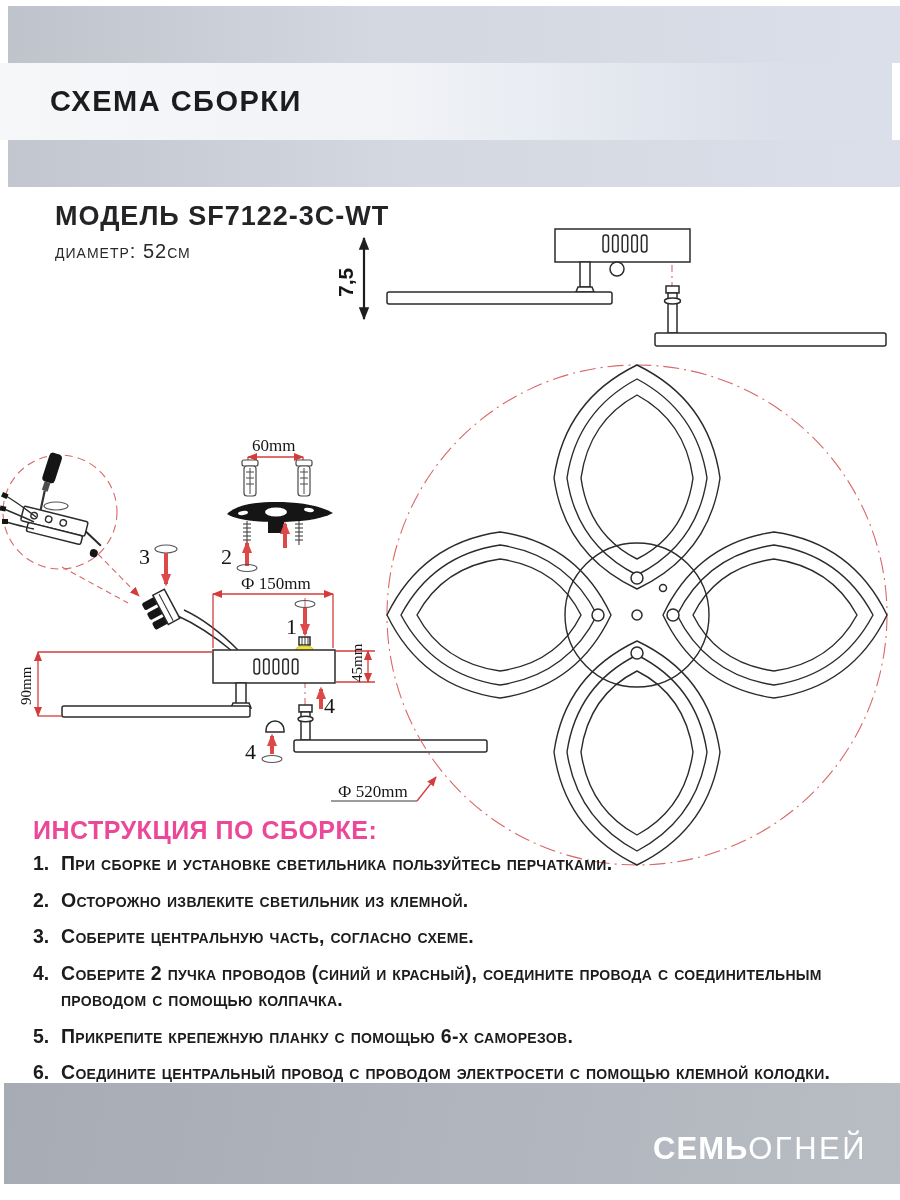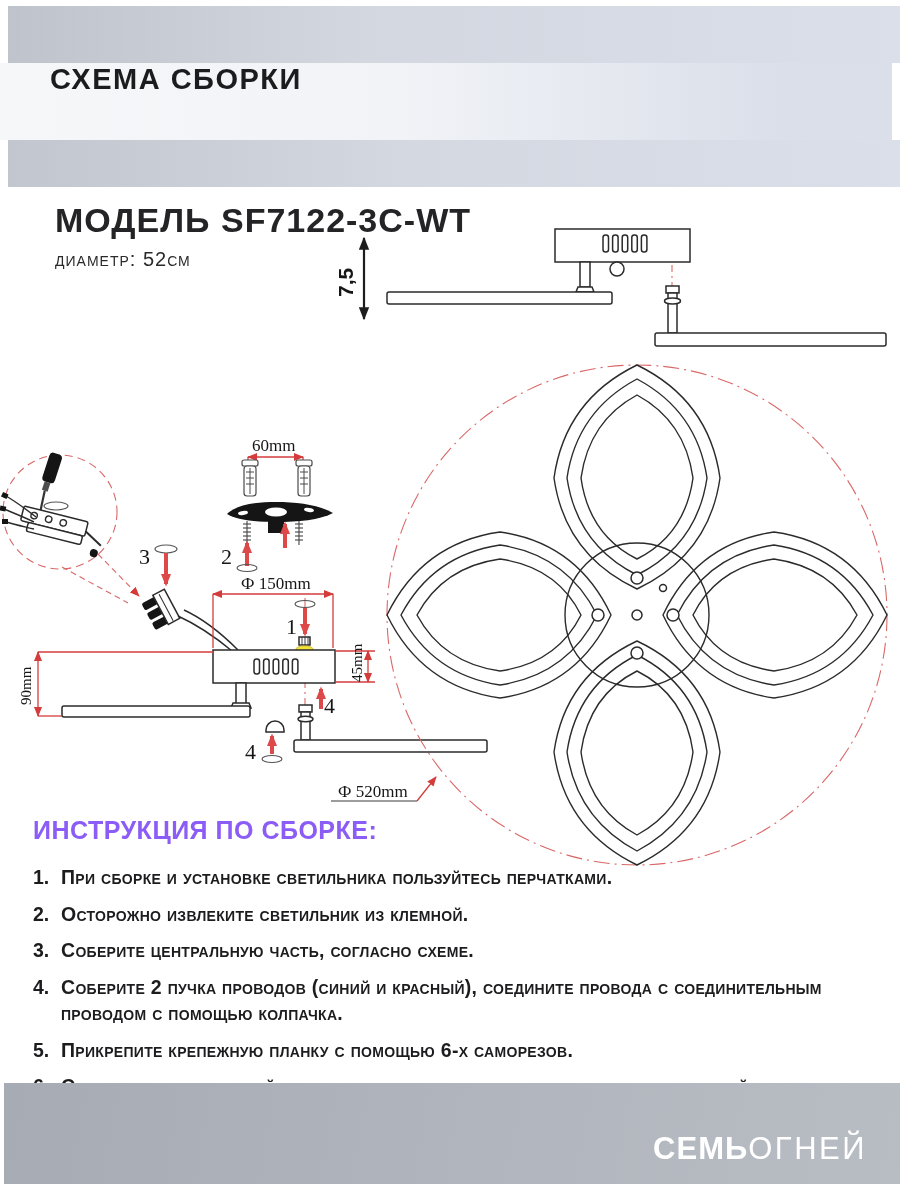--- a/index.html
+++ b/index.html
@@ -5,46 +5,46 @@
   html,body{margin:0;padding:0;}
   body{
     width:900px;height:1200px;position:relative;background:#ffffff;
     font-family:"Liberation Sans", sans-serif;overflow:hidden;color:#1d1d1f;
   }
   
   .band-top{position:absolute;left:8px;right:0;top:6px;height:57px;
     background:linear-gradient(90deg,#bfc4cc 0%,#d2d7e0 40%,#dadfe9 100%);}
   .band-title{position:absolute;left:0;right:8px;top:63px;height:77px;
     background:linear-gradient(90deg,#f6f7f9 0%,#f1f3f7 45%,#dadfe9 88%);
-    display:flex;align-items:flex-start;}
+    display:flex;align-items:center;}
   .band-title h1{margin:0 0 0 50px;font-size:29px;font-weight:700;
     letter-spacing:1.5px;color:#1b1c1e;}
   .band-bottom{position:absolute;left:8px;right:0;top:140px;height:47px;
     background:linear-gradient(90deg,#c2c6ce 0%,#d3d8e1 45%,#dadfe9 100%);}
   
   .model{position:absolute;left:55px;top:201px;}
-  .model-name{font-size:34px;font-weight:600;letter-spacing:1px;color:#242426;margin-bottom:8px;}
+  .model-name{font-size:27px;font-weight:600;letter-spacing:1px;color:#242426;margin-bottom:8px;}
   .model-line{font-size:20px;font-weight:500;font-variant:small-caps;
     letter-spacing:1px;color:#2a2a2c;margin-bottom:6px;}
   
   .diagram{position:absolute;left:0;top:0;width:900px;height:1085px;pointer-events:none;}
   .bl{stroke:#2b2b2b;stroke-width:1.4;fill:none;}
   .blf{stroke:#2b2b2b;stroke-width:1.5;fill:#ffffff;}
   .blk{fill:#151515;stroke:none;}
   .rl{stroke:#d43c3c;stroke-width:1.3;fill:none;}
   .rdash{stroke:#da6868;stroke-width:1.1;fill:none;}
   .sar{stroke:#dd4848;stroke-width:4;fill:none;}
   .plug{stroke:#4a4a4a;stroke-width:1.2;fill:#ffffff;}
   .dim{font-family:"Liberation Serif", serif;font-size:17px;fill:#161616;}
   .dims{font-family:"Liberation Serif", serif;font-size:15px;fill:#161616;}
   .stepn{font-family:"Liberation Serif", serif;font-size:22px;fill:#161616;}
   .hlabel{font-family:"Liberation Sans", sans-serif;font-size:21px;font-weight:700;fill:#161616;}
   
   .instructions{position:absolute;left:33px;top:816px;width:854px;}
-  .ins-title{font-size:25px;font-weight:700;letter-spacing:.5px;color:#8b5cf6;margin-bottom:20px;}
+  .ins-title{font-size:25px;font-weight:700;letter-spacing:.5px;color:#ec4899;margin-bottom:6px;}
   .ins-item{display:flex;margin-bottom:11px;font-variant:small-caps;font-size:19.5px;
     font-weight:600;line-height:1.32;color:#1c1c1e;}
   .ins-num{width:28px;flex:none;}
   .ins-text{flex:1;letter-spacing:.3px;}
   
   .footer{position:absolute;left:4px;right:0;top:1083px;height:101px;
     background:linear-gradient(100deg,#a7acb4 0%,#b2b7bf 60%,#b8bdc4 100%);}
   .brand{position:absolute;right:33px;top:48px;font-size:31px;color:#ffffff;letter-spacing:1px;}
   .brand b{font-weight:700;}
   .brand span.light{font-weight:300;letter-spacing:2.5px;}

